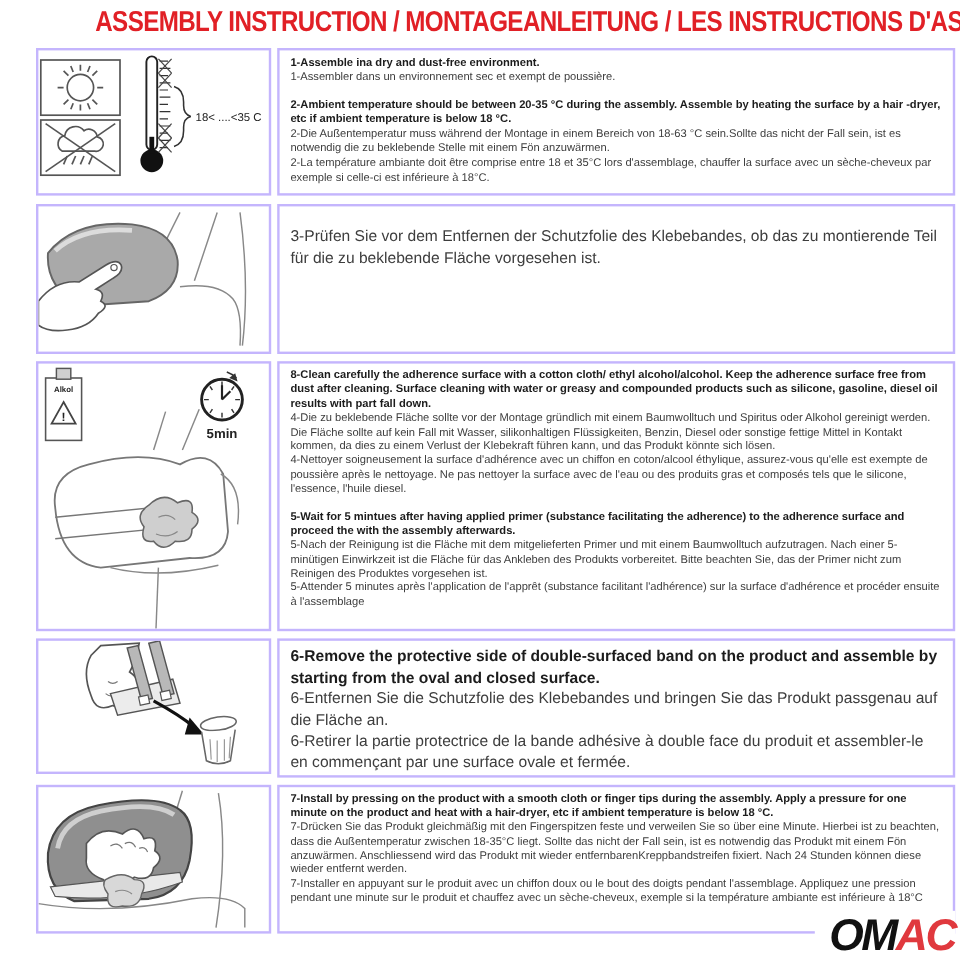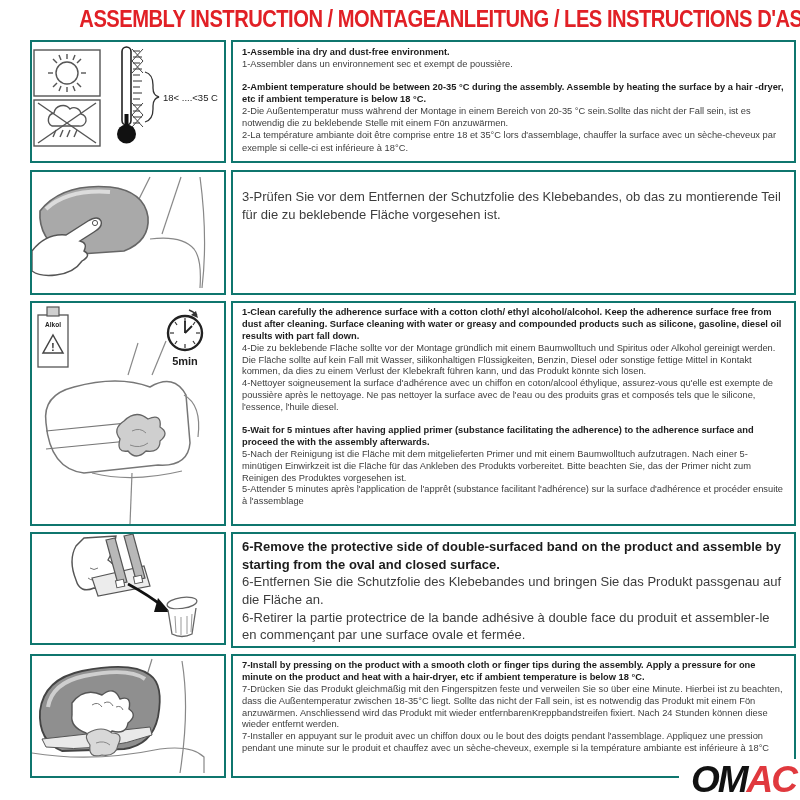--- a/index.html
+++ b/index.html
@@ -3,21 +3,21 @@
 <meta charset="utf-8">
 <style>
   html,body{margin:0;padding:0;background:#fff;}
   body{width:800px;height:800px;font-family:"Liberation Sans",sans-serif;color:#2f2f2f;position:relative;overflow:hidden;}
   .page{position:relative;width:800px;height:800px;background:#fff;}
   .title-wrap{position:absolute;top:5px;left:0;width:800px;text-align:center;}
   .doc-title{display:inline-block;white-space:nowrap;color:#e12026;font-weight:bold;font-size:24px;letter-spacing:-0.6px;transform:scaleX(0.84);transform-origin:center top;}
   .rows{position:absolute;left:30px;top:40px;width:766px;}
   .row{display:flex;gap:5px;margin-bottom:6px;}
   .row.g7{margin-bottom:7px;}
-  .cell{border:2px solid #0f766e;box-sizing:border-box;background:#fff;}
+  .cell{border:2px solid #c4b5fd;box-sizing:border-box;background:#fff;}
   .cell-left{width:196px;flex:none;overflow:hidden;}
   .cell-left svg{display:block;}
   .cell-right{flex:1;overflow:hidden;}
   .h1{height:123px;} .h2{height:125px;} .h3{height:225px;} .h4{height:113px;} .h5{height:124px;}
   .cell-right{padding:4px 8px 2px 9px;}
   .pt16{padding-top:16px;}
   .step{margin:0 0 11px 0;}
   .step:last-child{margin-bottom:0;}
   .step p{margin:0;}
   .en{font-weight:bold;color:#1c1c1c;}
@@ -113,21 +113,21 @@
           </g>
         </svg>
       </div>
       <div class="cell cell-right sz-md">
         <div class="step">
           <p class="en">1-Assemble ina dry and dust-free environment.</p>
           <p class="fr">1-Assembler dans un environnement sec et exempt de poussière.</p>
         </div>
         <div class="step">
           <p class="en">2-Ambient temperature should be between 20-35 °C during the assembly. Assemble by heating the surface by a hair -dryer, etc if ambient temperature is below 18 °C.</p>
-          <p class="de">2-Die Außentemperatur muss während der Montage in einem Bereich von 20-35 °C sein.Sollte das nicht der Fall sein, ist es notwendig die zu beklebende Stelle mit einem Fön anzuwärmen.</p>
+          <p class="de">2-Die Außentemperatur muss während der Montage in einem Bereich von 18-63 °C sein.Sollte das nicht der Fall sein, ist es notwendig die zu beklebende Stelle mit einem Fön anzuwärmen.</p>
           <p class="fr">2-La température ambiante doit être comprise entre 18 et 35°C lors d'assemblage, chauffer la surface avec un sèche-cheveux par exemple si celle-ci est inférieure à 18°C.</p>
         </div>
       </div>
     </div>
 
     <div class="row">
       <div class="cell cell-left h2">
         <svg width="192" height="121" viewBox="0 0 192 111">
           <path d="M118,0 L96,44" class="ln2"></path>
           <path d="M149,0 L130,57" class="ln2"></path>
@@ -190,21 +190,21 @@
             <path d="M100,170 L98,221" class="ln2"></path>
           </g>
           <g>
             <path d="M92,118 q12,-12 24,-2 q14,-6 12,8 q10,6 0,14 q0,12 -14,10 q-10,10 -18,0 q-12,2 -8,-12 q-8,-10 4,-18 Z" fill="#cfcfcf" stroke="#666" stroke-width="1.3"></path>
             <path d="M100,128 q8,-4 14,2 M98,142 q10,4 18,-2" stroke="#888" stroke-width="1" fill="none"></path>
           </g>
         </svg>
       </div>
       <div class="cell cell-right sz-sm">
         <div class="step">
-          <p class="en">1-Clean carefully the adherence surface with a cotton cloth/ ethyl alcohol/alcohol. Keep the adherence surface free from dust after cleaning. Surface cleaning with water or greasy and compounded products such as silicone, gasoline, diesel oil results with part fall down.</p>
+          <p class="en">8-Clean carefully the adherence surface with a cotton cloth/ ethyl alcohol/alcohol. Keep the adherence surface free from dust after cleaning. Surface cleaning with water or greasy and compounded products such as silicone, gasoline, diesel oil results with part fall down.</p>
           <p class="de">4-Die zu beklebende Fläche sollte vor der Montage gründlich mit einem Baumwolltuch und Spiritus oder Alkohol gereinigt werden. Die Fläche sollte auf kein Fall mit Wasser, silikonhaltigen Flüssigkeiten, Benzin, Diesel oder sonstige fettige Mittel in Kontakt kommen, da dies zu einem Verlust der Klebekraft führen kann, und das Produkt könnte sich lösen.</p>
           <p class="fr">4-Nettoyer soigneusement la surface d'adhérence avec un chiffon en coton/alcool éthylique, assurez-vous qu'elle est exempte de poussière après le nettoyage. Ne pas nettoyer la surface avec de l'eau ou des produits gras et composés tels que le silicone, l'essence, l'huile diesel.</p>
         </div>
         <div class="step">
           <p class="en">5-Wait for 5 mintues after having applied primer (substance facilitating the adherence) to the adherence surface and proceed the with the assembly afterwards.</p>
           <p class="de">5-Nach der Reinigung ist die Fläche mit dem mitgelieferten Primer und mit einem Baumwolltuch aufzutragen. Nach einer 5-minütigen Einwirkzeit ist die Fläche für das Ankleben des Produkts vorbereitet. Bitte beachten Sie, das der Primer nicht zum Reinigen des Produktes vorgesehen ist.</p>
           <p class="fr">5-Attender 5 minutes après l'application de l'apprêt (substance facilitant l'adhérence) sur la surface d'adhérence et procéder ensuite à l'assemblage</p>
         </div>
       </div>
     </div>

